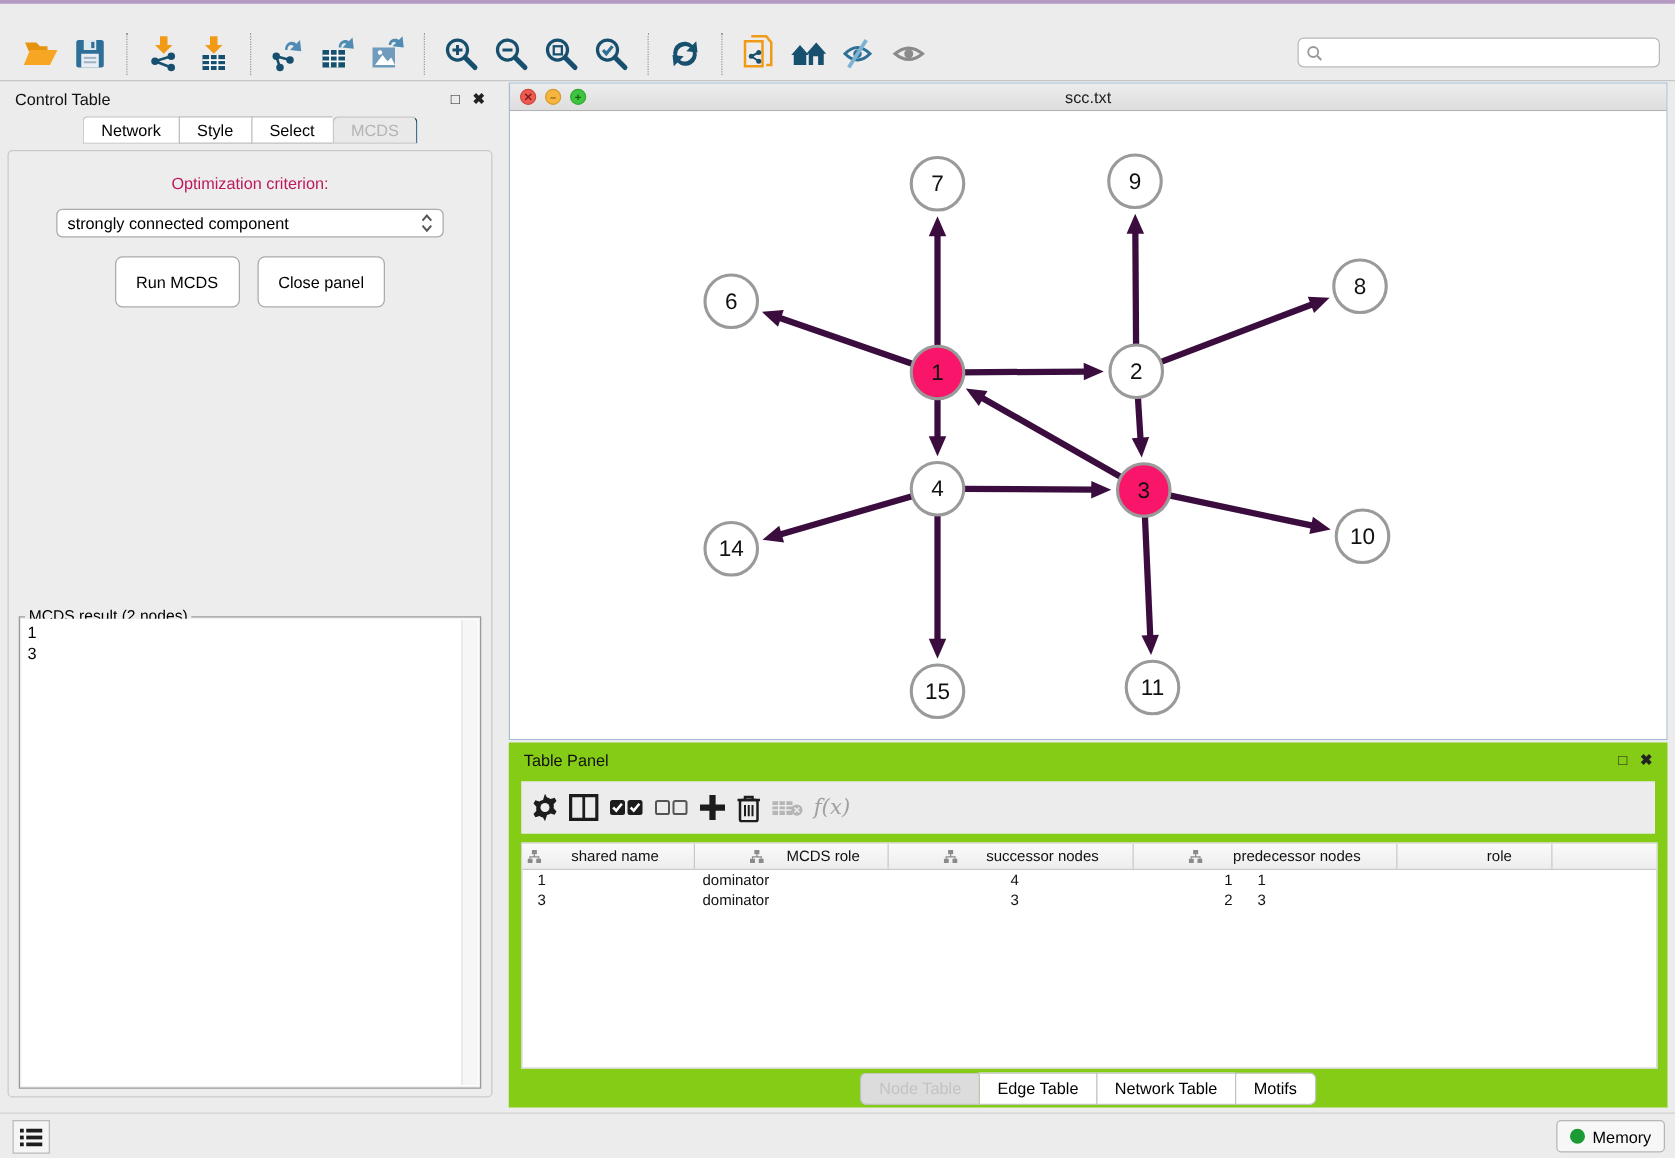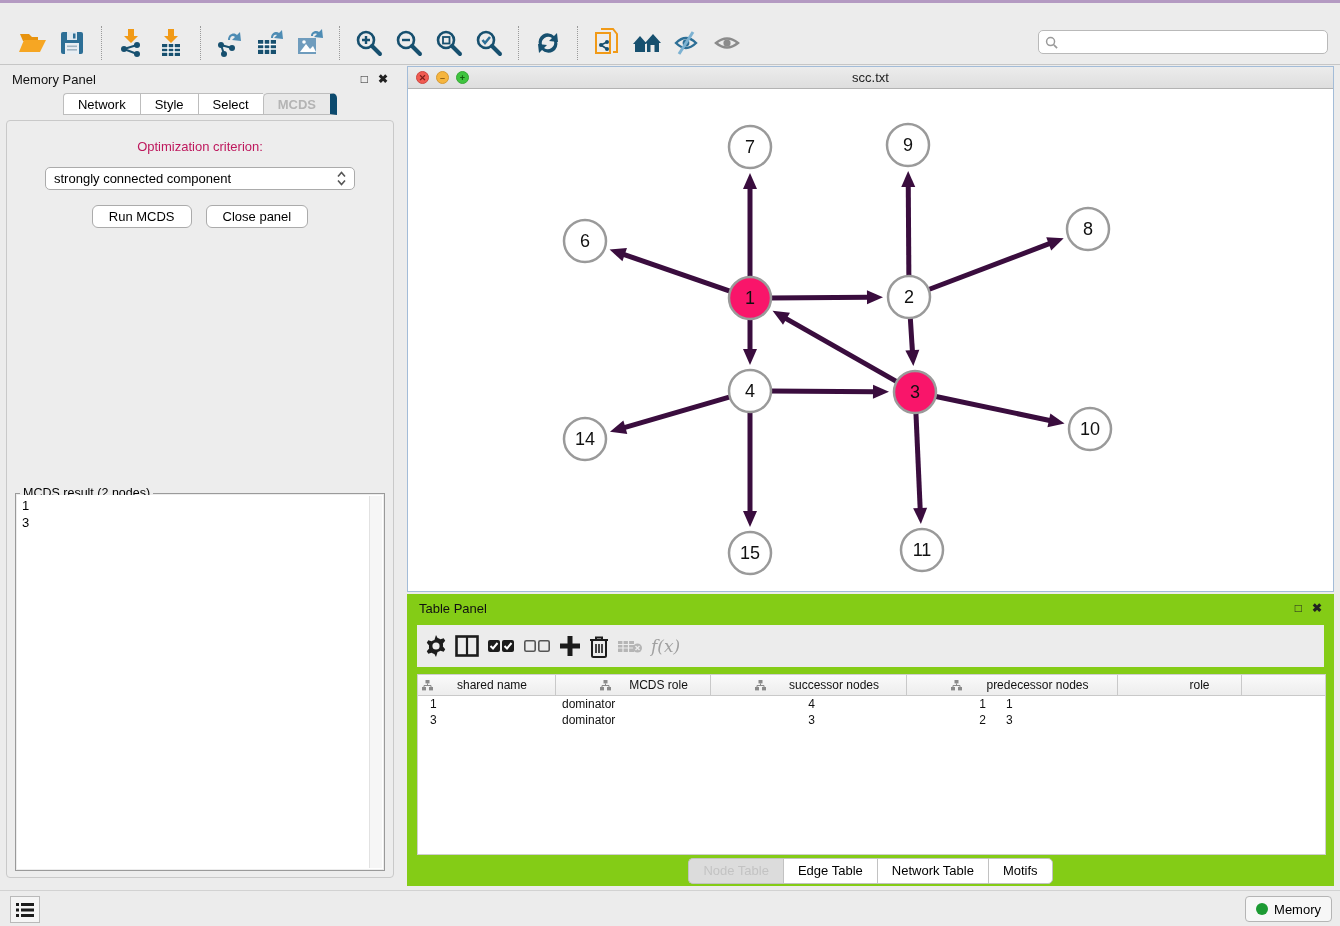--- a/index.html
+++ b/index.html
@@ -22,28 +22,28 @@
   #toolbar-search input { border:none; outline:none; flex:1; font-size:12px; margin-left:4px; font-family:"Liberation Sans",sans-serif; }
 
   
   #control-panel { position:absolute; left:0; top:65px; width:400px; height:825px; }
   .panel-header { height:28px; display:flex; align-items:center; padding:0 12px; }
   .panel-header .ph-title { font-size:13px; color:#111; flex:1; }
   .panel-header .ph-btn { font-size:12px; color:#222; margin-left:10px; cursor:default; font-weight:bold; }
   #cp-tabs { display:flex; justify-content:center; height:22px; }
   .cp-tab { font-size:13px; padding:2px 14px; background:#fff; border:1px solid #bdbdbd; border-right:none; line-height:17px; color:#000; }
   .cp-tab:first-child { border-top-left-radius:4px; }
-  .cp-tab:last-child { border-right:7px solid #0c4a6e; border-top-right-radius:4px;font-weight:bold; }
+  .cp-tab:last-child { border-right:1px solid #0c4a6e; border-top-right-radius:4px; }
   .cp-tab.active { background:#e9e9e9; color:#b4b4b4; border-radius:5px 5px 0 0; }
   #cp-body { position:absolute; left:6px; right:6px; top:55px; bottom:12px; background:#ededed; border:1px solid #c9c9c9; border-radius:4px; }
   #opt-label { text-align:center; font-size:13px; margin-top:18px; color:#be185d; }
   #opt-select { position:absolute; left:38px; right:38px; top:46px; height:23px; background:#fff; border:1px solid #ababab; border-radius:5px; display:flex; align-items:center; padding:0 8px; font-size:13px; }
   #opt-select .sel-text { flex:1; }
   #cp-buttons { position:absolute; top:84px; left:0; right:0; display:flex; justify-content:center; gap:14px; }
-  .cp-btn { background:#fff; border:1px solid #ababab; border-radius:6px; font-size:13px; padding:3px 16px; height:23px; line-height:15px; }
+  .cp-btn { background:#fff; border:1px solid #ababab; border-radius:6px; font-size:13px; padding:3px 16px; height:41px; line-height:15px; }
   #mcds-fieldset { position:absolute; left:8px; right:8px; top:372px; bottom:6px; border:1px solid #9a9a9a; }
   #mcds-legend { position:absolute; top:-8px; left:4px; background:#ededed; padding:0 3px; font-size:12.5px; color:#000; }
   #mcds-text { position:absolute; inset:1px; background:#fff; font-size:13px; line-height:17px; padding:2px 5px; }
   #mcds-scroll { position:absolute; top:1px; bottom:1px; right:1px; width:13px; background:#f6f6f6; border-left:1px solid #e2e2e2; }
 
   
   #net-window { position:absolute; left:407px; top:66px; width:927px; height:526px; border:1px solid #a3bcd8; background:#fff; }
   #net-titlebar { height:22px; background:linear-gradient(#ececec,#dedede); border-bottom:1px solid #b3b3b3; position:relative; }
   #net-titlebar .title { text-align:center; font-size:13px; line-height:21px; color:#222; }
   .traffic { position:absolute; left:8px; top:4px; display:flex; gap:7px; }
@@ -228,21 +228,21 @@
       <svg width="13" height="13" viewBox="0 0 14 14">
           <circle cx="6" cy="6" r="4.3" fill="none" stroke="#9a9a9a" stroke-width="1.6"></circle>
           <path d="M9.5 9.5 L13 13" stroke="#9a9a9a" stroke-width="1.8"></path>
         </svg>
       <input type="text" placeholder="" style="">
     </div>
   </div>
 
   <div id="control-panel">
     <div class="panel-header">
-      <div class="ph-title">Memory Panel</div>
+      <div class="ph-title">Control Table</div>
       <div class="ph-btn">□</div>
       <div class="ph-btn">✖</div>
     </div>
     <div id="cp-tabs">
       <div class="cp-tab">Network</div>
       <div class="cp-tab">Style</div>
       <div class="cp-tab">Select</div>
       <div class="cp-tab active">MCDS</div>
     </div>
     <div id="cp-body">

